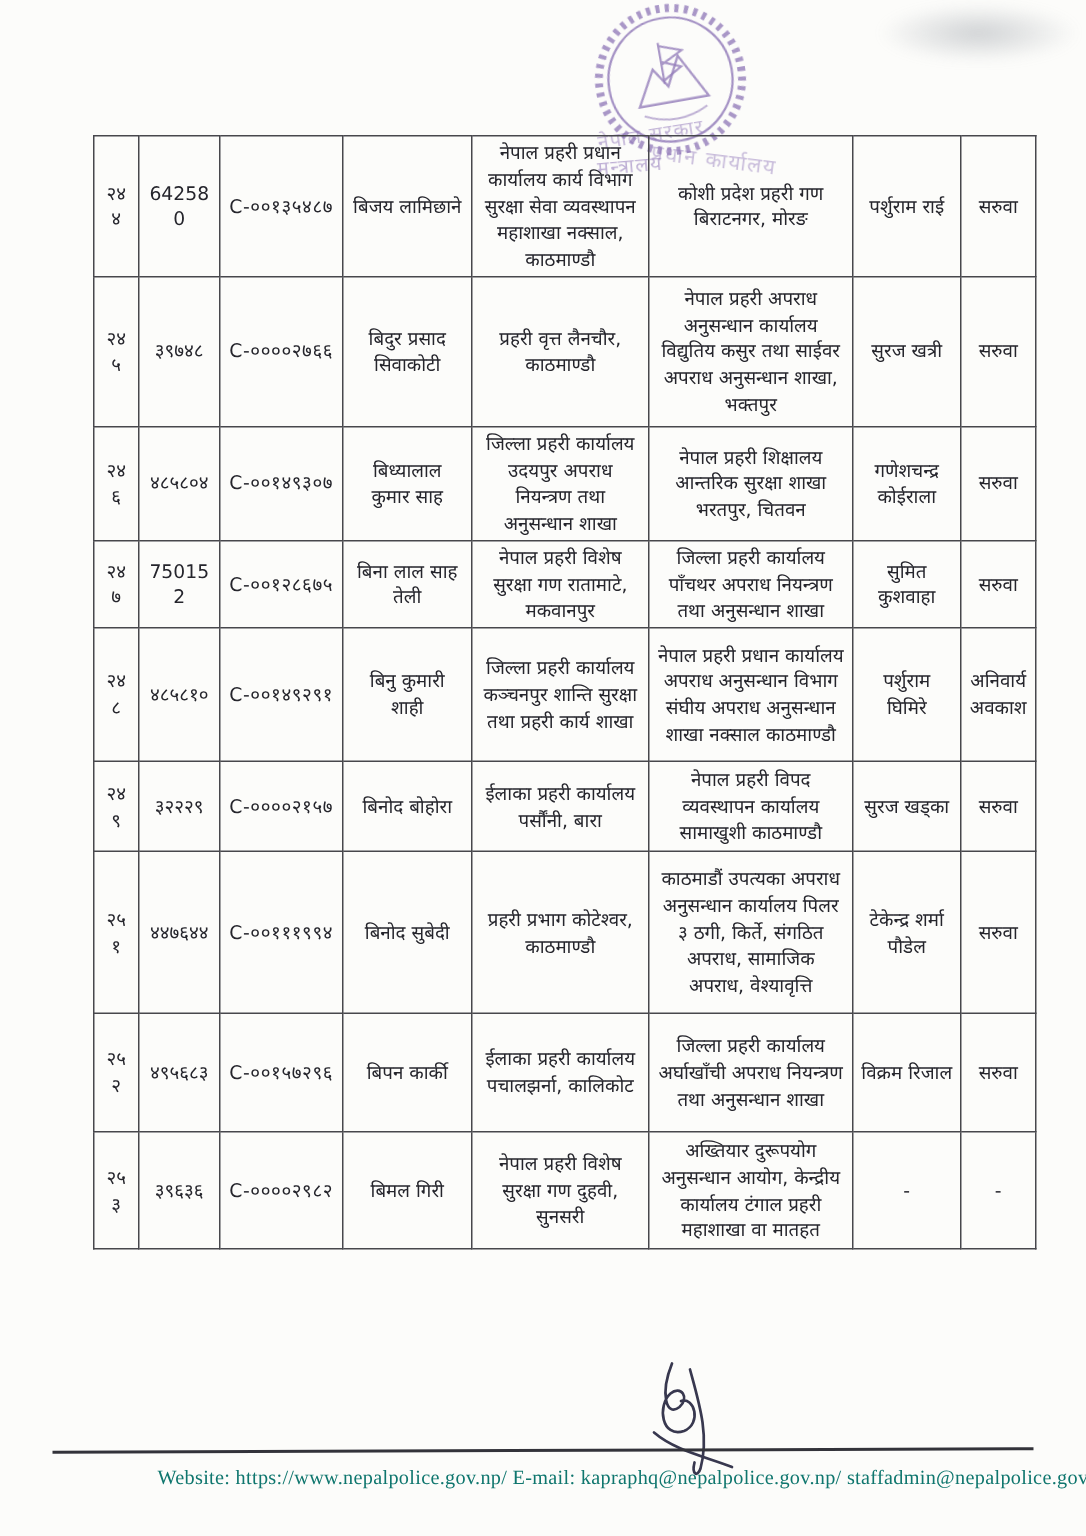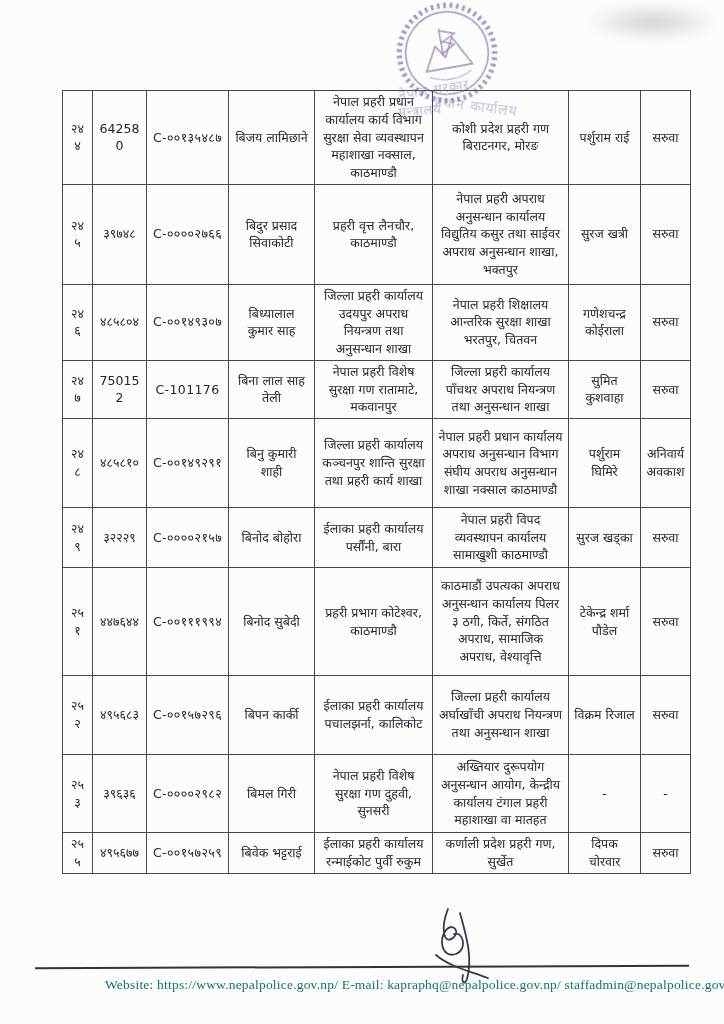--- a/index.html
+++ b/index.html
@@ -124,21 +124,21 @@
           <td data-name="cell-code" class="al-center">C-००१४९३०७</td>
           <td data-name="cell-name" class="al-left">बिध्यालाल कुमार साह</td>
           <td data-name="cell-from_office" class="al-left">जिल्ला प्रहरी कार्यालय उदयपुर  अपराध नियन्त्रण तथा अनुसन्धान शाखा</td>
           <td data-name="cell-to_office" class="al-left">नेपाल प्रहरी शिक्षालय आन्तरिक सुरक्षा शाखा भरतपुर, चितवन</td>
           <td data-name="cell-recommender" class="al-left">गणेशचन्द्र कोईराला</td>
           <td data-name="cell-remark" class="al-center">सरुवा</td>
         </tr>
         <tr data-name="table-row" style="height: 58px;">
           <td data-name="cell-sn" class="al-center">२४७</td>
           <td data-name="cell-regno" class="al-center">750152</td>
-          <td data-name="cell-code" class="al-center">C-101176</td>
+          <td data-name="cell-code" class="al-center">C-००१२८६७५</td>
           <td data-name="cell-name" class="al-left">बिना लाल साह तेली</td>
           <td data-name="cell-from_office" class="al-left">नेपाल प्रहरी विशेष सुरक्षा गण रातामाटे, मकवानपुर</td>
           <td data-name="cell-to_office" class="al-left">जिल्ला प्रहरी कार्यालय पाँचथर अपराध नियन्त्रण तथा अनुसन्धान शाखा</td>
           <td data-name="cell-recommender" class="al-left">सुमित कुशवाहा</td>
           <td data-name="cell-remark" class="al-center">सरुवा</td>
         </tr>
         <tr data-name="table-row" style="height: 89px;">
           <td data-name="cell-sn" class="al-center">२४८</td>
           <td data-name="cell-regno" class="al-center">४८५८१०</td>
           <td data-name="cell-code" class="al-center">C-००१४९२९१</td>
@@ -181,30 +181,20 @@
         <tr data-name="table-row" style="height: 78px;">
           <td data-name="cell-sn" class="al-center">२५३</td>
           <td data-name="cell-regno" class="al-center">३९६३६</td>
           <td data-name="cell-code" class="al-center">C-००००२९८२</td>
           <td data-name="cell-name" class="al-left">बिमल गिरी</td>
           <td data-name="cell-from_office" class="al-left">नेपाल प्रहरी विशेष सुरक्षा गण दुहवी, सुनसरी</td>
           <td data-name="cell-to_office" class="al-left">अख्तियार दुरूपयोग अनुसन्धान आयोग, केन्द्रीय कार्यालय टंगाल प्रहरी महाशाखा वा मातहत</td>
           <td data-name="cell-recommender" class="al-left">-</td>
           <td data-name="cell-remark" class="al-center">-</td>
         </tr>
-        <tr data-name="table-row" style="height: 38px;">
-          <td data-name="cell-sn" class="al-center">२५५</td>
-          <td data-name="cell-regno" class="al-center">४९५६७७</td>
-          <td data-name="cell-code" class="al-center">C-००१५७२५९</td>
-          <td data-name="cell-name" class="al-left">बिवेक भट्टराई</td>
-          <td data-name="cell-from_office" class="al-left">ईलाका प्रहरी कार्यालय रन्माईकोट पुर्वी रुकुम</td>
-          <td data-name="cell-to_office" class="al-left">कर्णाली प्रदेश प्रहरी गण, सुर्खेत</td>
-          <td data-name="cell-recommender" class="al-left">दिपक चोरवार</td>
-          <td data-name="cell-remark" class="al-center">सरुवा</td>
-        </tr>
       </tbody>
   </table>
 
   <svg class="signature" viewBox="0 0 95 85" data-name="signature-mark-icon">
     <g stroke="#23233d" stroke-width="1.8" fill="none" stroke-linecap="round" opacity=".9">
       <path d="M30 6 C22 26, 26 42, 35 35 C42 29, 36 20, 29 26 C20 34, 23 56, 38 51 C50 46, 45 28, 36 31"></path>
       <path d="M18 52 C32 64, 52 68, 70 75"></path>
       <path d="M42 10 C48 32, 55 54, 49 76 C47 82, 43 80, 45 72"></path>
     </g>
   </svg>

